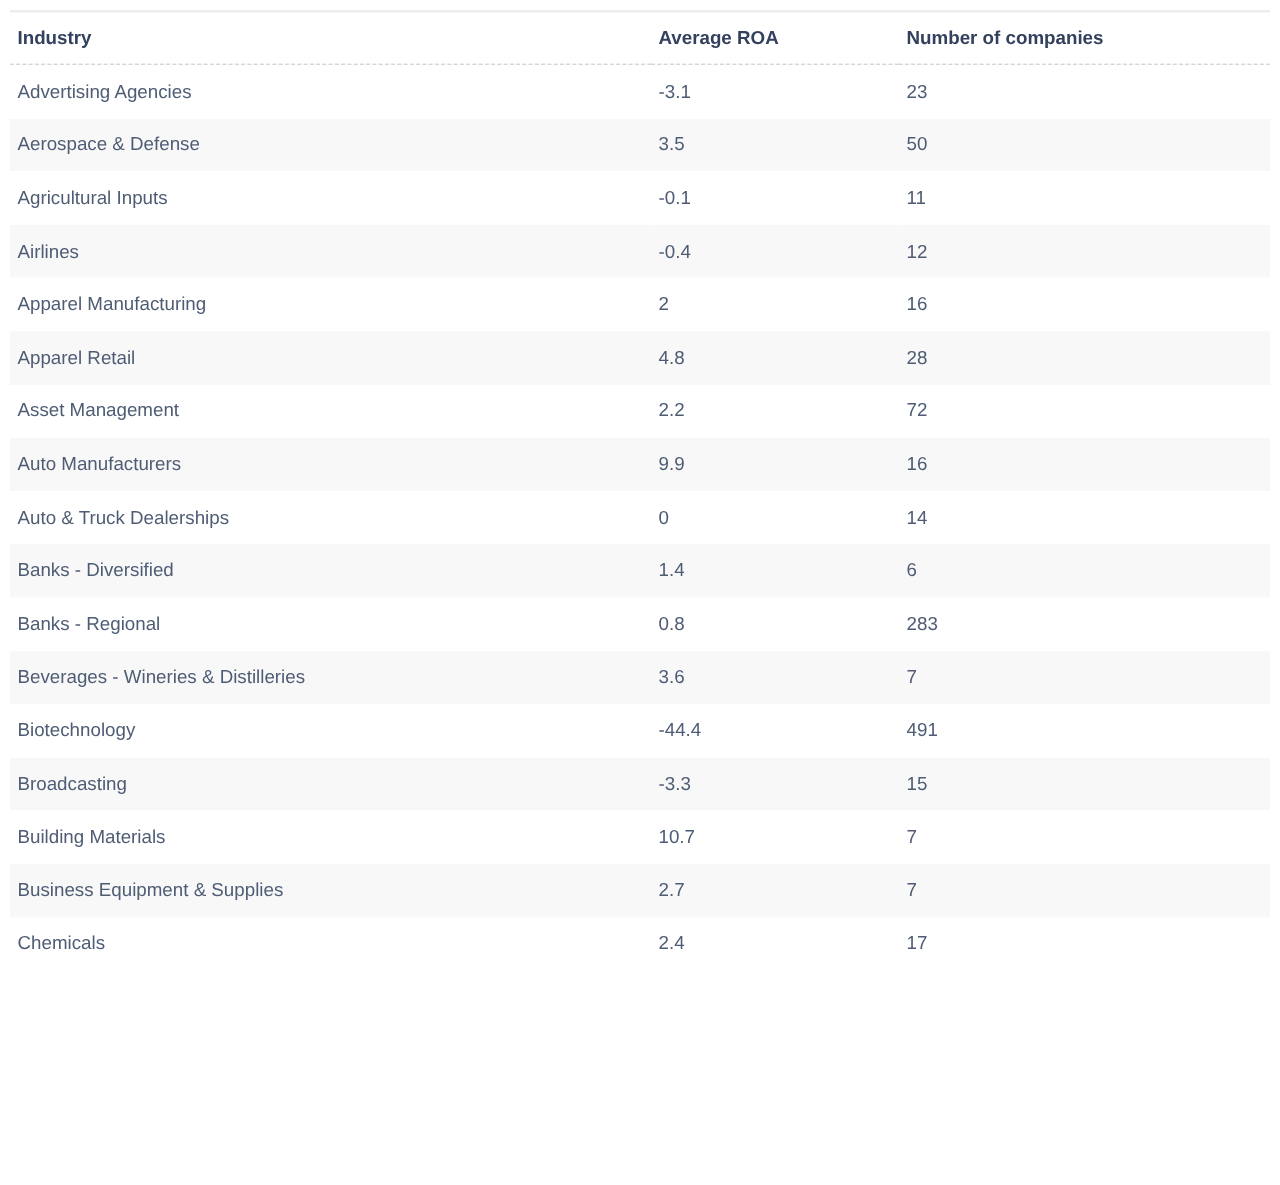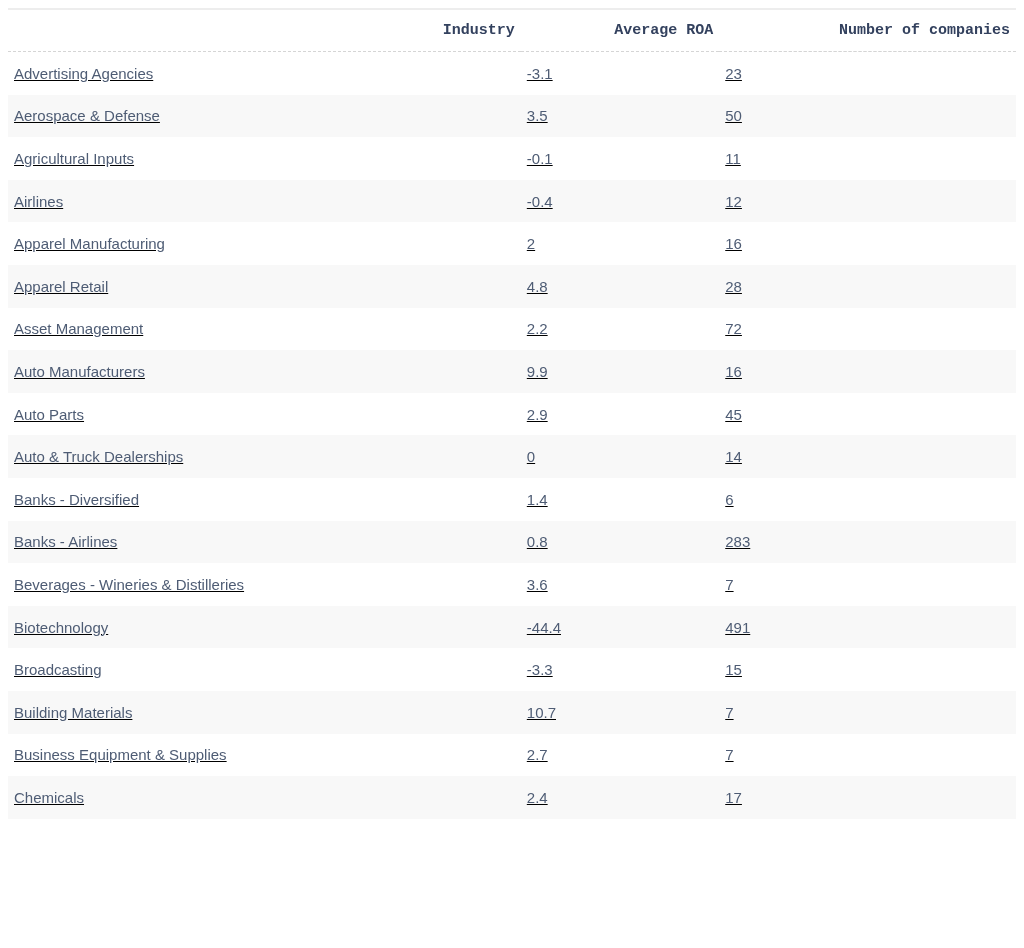--- a/index.html
+++ b/index.html
@@ -10,46 +10,44 @@
     width: 1008px;
     font-family: "Liberation Sans", "DejaVu Sans", sans-serif;
   }
   table.data-table {
     width: 100%;
     border-collapse: collapse;
     border-top: 2px solid var(--top-border, #ededed);
     table-layout: fixed;
   }
   table.data-table th {
-    text-align: right;
+    text-align: left;
     font-size: 15px;
     font-weight: 700;
     color: var(--header-text, #33415e);
     background: #ffffff;
     height: 41px;
     padding: 0 6px;
     vertical-align: middle;
     border-bottom: 1px dashed var(--header-border, #d5d5d5);
     white-space: nowrap;
     overflow: hidden;
-    font-family: Liberation Mono, monospace;
   }
   table.data-table td {
     font-size: 15px;
     font-weight: 400;
     color: var(--body-text, #4e5c74);
     height: 42.6px;
     padding: 0 6px;
     vertical-align: middle;
     white-space: nowrap;
     overflow: hidden;
   }
   table.data-table tbody tr {
     background: #ffffff;
-    text-decoration: underline;
   }
   table.data-table tbody tr:nth-child(even) {
     background: var(--stripe, #f8f8f8);
   }
   th.col-industry { width: 51.5%; }
   th.col-roa      { width: 19.2%; }
   th.col-count    { width: 29.3%; }
 </style>
 </head>
 <body>
@@ -97,36 +95,31 @@
         <td>Asset Management</td>
         <td>2.2</td>
         <td>72</td>
       </tr>
       <tr>
         <td>Auto Manufacturers</td>
         <td>9.9</td>
         <td>16</td>
       </tr>
       <tr>
-        <td>Auto Parts</td>
-        <td>2.9</td>
-        <td>45</td>
-      </tr>
-      <tr>
         <td>Auto &amp; Truck Dealerships</td>
         <td>0</td>
         <td>14</td>
       </tr>
       <tr>
         <td>Banks - Diversified</td>
         <td>1.4</td>
         <td>6</td>
       </tr>
       <tr>
-        <td>Banks - Airlines</td>
+        <td>Banks - Regional</td>
         <td>0.8</td>
         <td>283</td>
       </tr>
       <tr>
         <td>Beverages - Wineries &amp; Distilleries</td>
         <td>3.6</td>
         <td>7</td>
       </tr>
       <tr>
         <td>Biotechnology</td>

